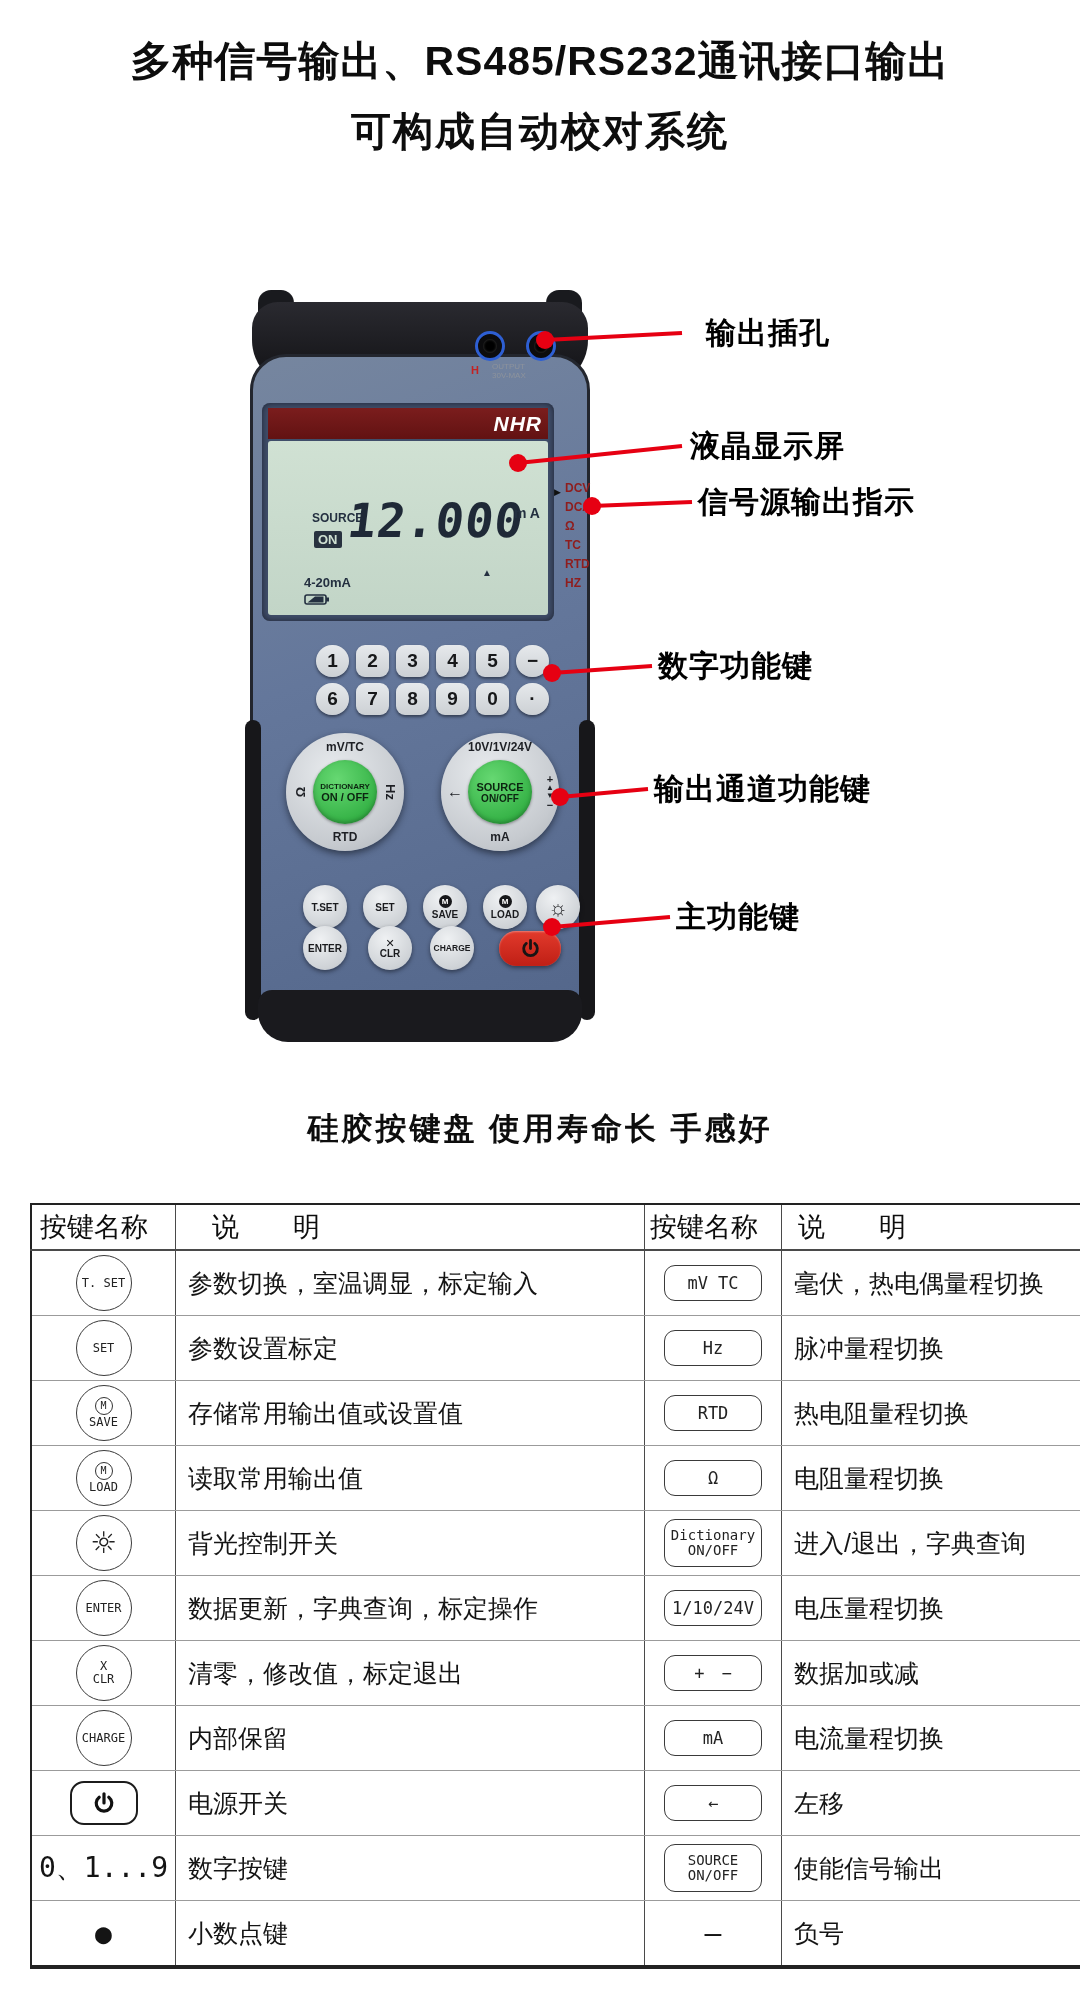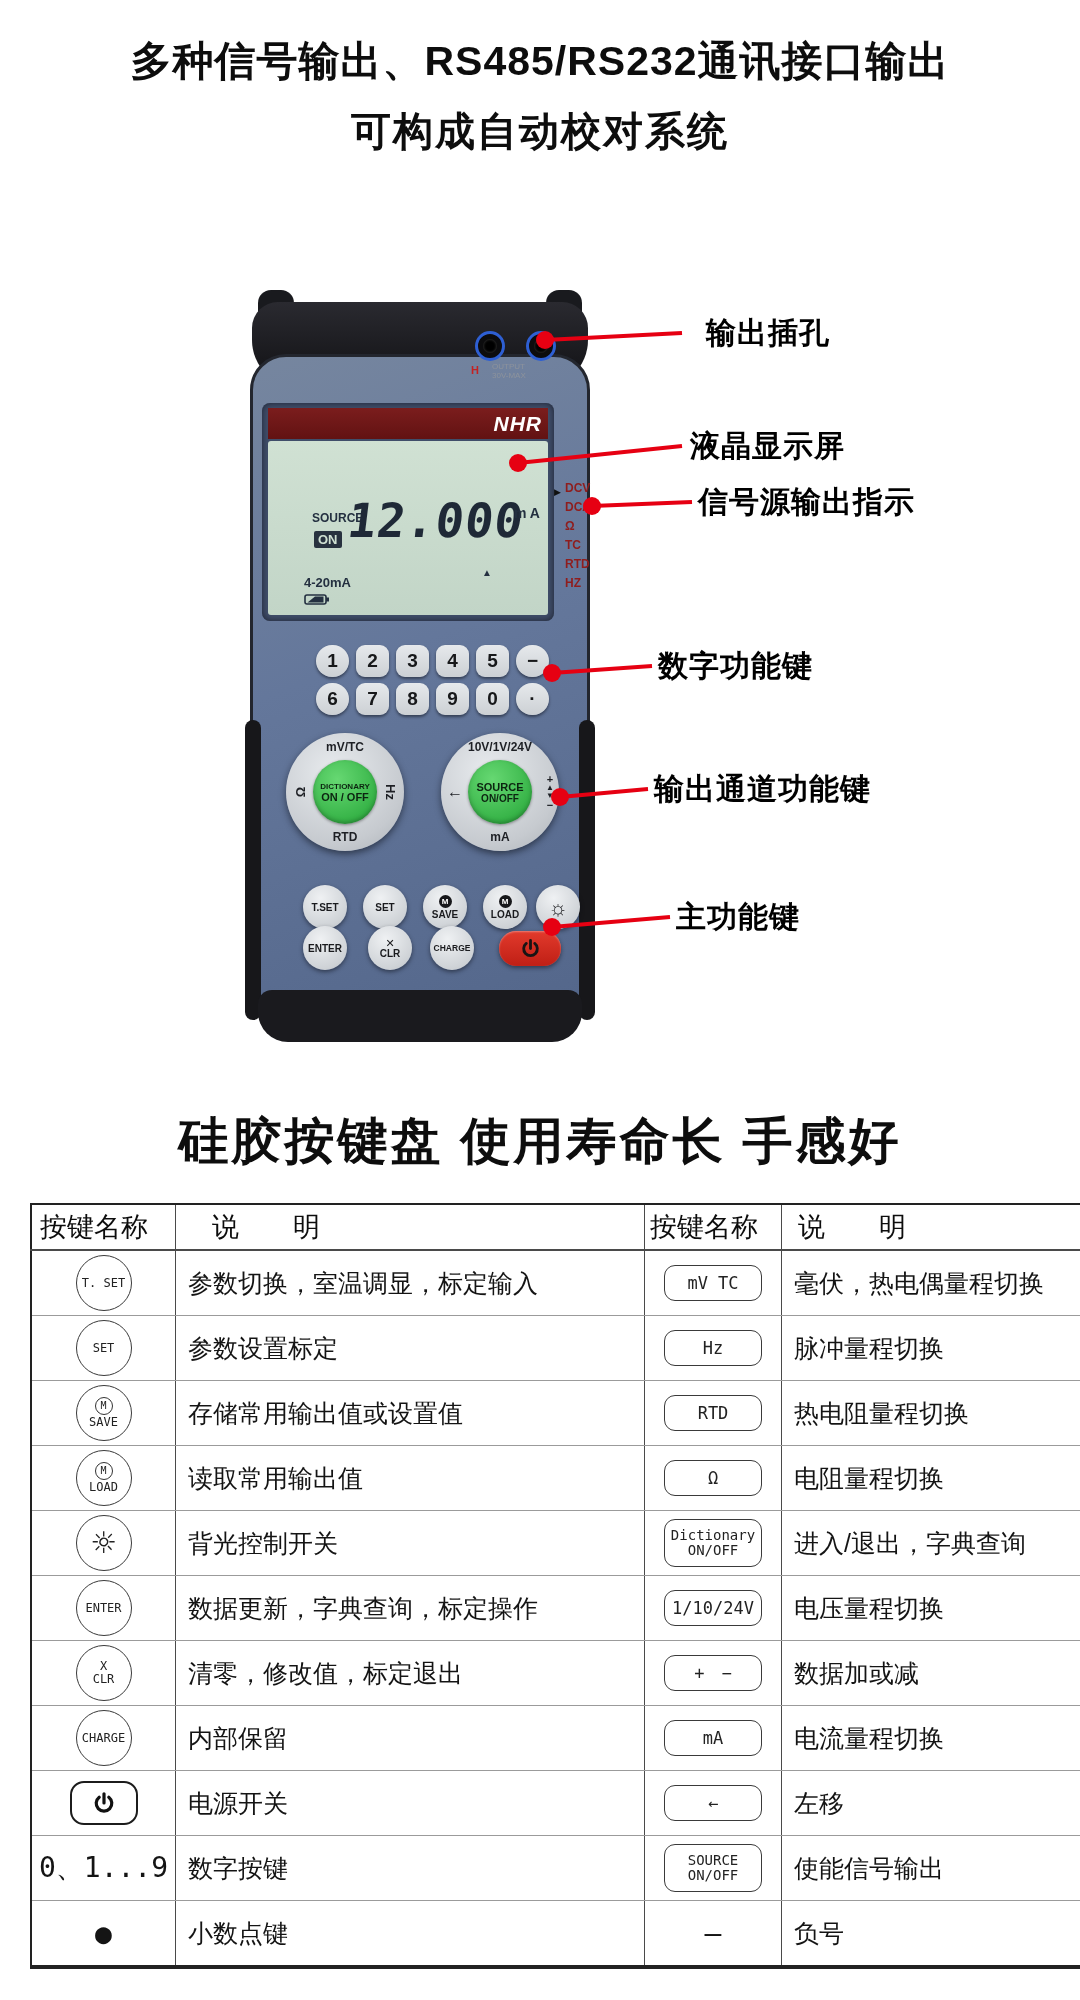--- a/index.html
+++ b/index.html
@@ -5,21 +5,21 @@
   html,body{margin:0;padding:0;}
   body{width:1080px;height:2000px;background:#ffffff;position:relative;overflow:hidden;
        font-family:"Liberation Sans","DejaVu Sans",sans-serif;color:#111;}
 
   
   .title1{position:absolute;left:0;right:0;top:34px;text-align:center;
           font-size:41px;font-weight:bold;letter-spacing:1px;color:#0d0d0d;}
   .title2{position:absolute;left:0;right:0;top:104px;text-align:center;
           font-size:40px;font-weight:bold;letter-spacing:2px;color:#0d0d0d;}
   .section-heading{position:absolute;left:0;right:0;top:1108px;text-align:center;
-          font-size:50px;font-weight:bold;letter-spacing:3px;color:#0d0d0d;}
+          font-size:31px;font-weight:bold;letter-spacing:3px;color:#0d0d0d;}
 
   
   #device{position:absolute;left:250px;top:290px;width:340px;height:755px;}
   .lug{position:absolute;top:0;width:36px;height:50px;background:#191a1e;border-radius:13px;}
   .lug.l{left:8px}.lug.r{right:8px}
   .grip{position:absolute;width:16px;height:300px;top:430px;background:#17171a;border-radius:8px;}
   .grip.l{left:-5px}.grip.r{right:-5px}
   .cap{position:absolute;left:2px;top:12px;width:336px;height:86px;
        background:linear-gradient(#2a2a30,#101013);border-radius:26px 26px 48px 48px;}
   .dbody{position:absolute;left:0;top:64px;width:340px;height:650px;box-sizing:border-box;

